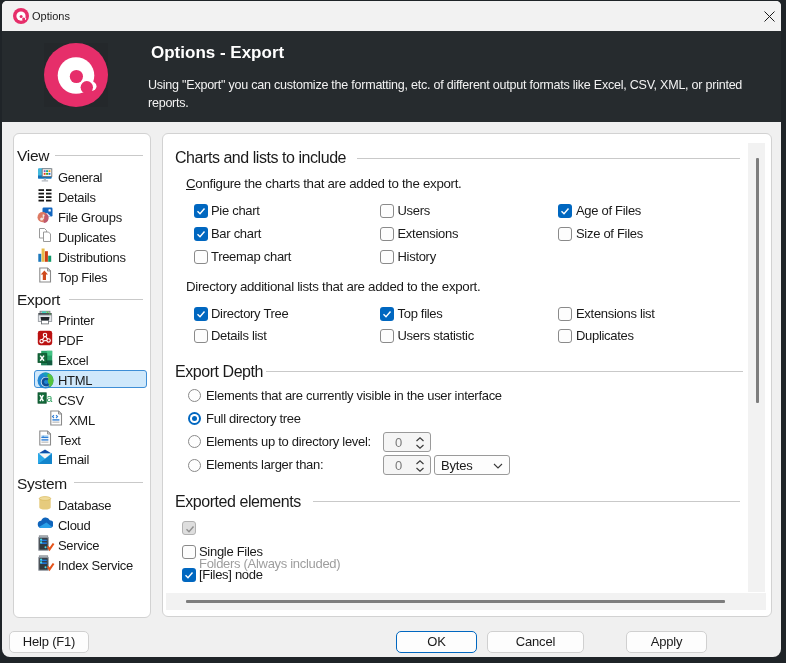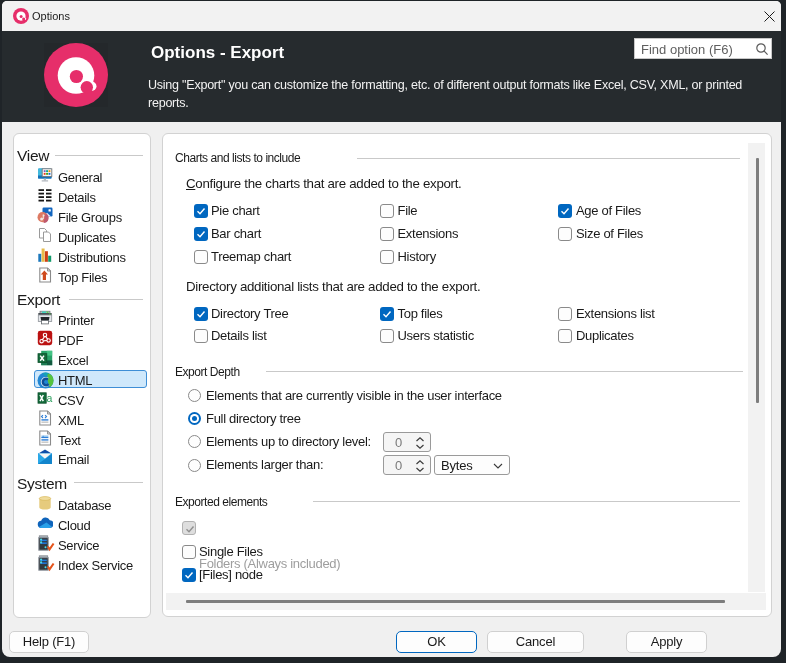--- a/index.html
+++ b/index.html
@@ -10,21 +10,21 @@
 #titlebar { position:absolute; left:0; top:0; width:779px; height:30px; background:#f2f2f2; }
 #titlebar .t { position:absolute; left:30px; top:9px; font-size:11px; color:#1b1b1b; }
 #header { position:absolute; left:0; top:30px; width:779px; height:91px; background:#262b2e; }
 .panel { position:absolute; background:#fff; border:1px solid #d2d2d2; border-radius:6px; }
 
 .sgh { position:absolute; font-size:15.5px; letter-spacing:-0.3px; color:#1a1a1a; line-height:16px; }
 .srow { position:absolute; font-size:13px; letter-spacing:-0.3px; color:#1a1a1a; line-height:20px; height:20px;padding-left:24px; }
 .srow svg, .srow .ic { position:absolute; left:24px; top:2px; }
 .srow .tx { position:absolute; left:45px; top:2.5px; white-space:nowrap; }
 
-.gh { position:absolute; font-size:12px; letter-spacing:-0.45px; color:#1a1a1a; line-height:16px; white-space:nowrap; }
+.gh { position:absolute; font-size:16px; letter-spacing:-0.45px; color:#1a1a1a; line-height:16px; white-space:nowrap; }
 .sub { position:absolute; font-size:13.3px; letter-spacing:-0.3px; color:#1a1a1a; line-height:14px; white-space:nowrap; }
 .lbl { position:absolute; font-size:13px; letter-spacing:-0.3px; color:#1a1a1a; line-height:14px; white-space:nowrap; }
 .cb { position:absolute; width:14px; height:14px; border-radius:3px; }
 .cb.on { background:#0067c0; }
 .cb.off { background:#fdfdfd; border:1px solid #8a8a8a; }
 .cb.dis { background:#dedede; border:1px solid #b2b2b2; }
 .cb svg { position:absolute; left:1px; top:1px; }
 .rd { position:absolute; width:13px; height:13px; border-radius:50%; }
 .rd.off { background:#fdfdfd; border:1px solid #8a8a8a; }
 .rd.on { background:#0067c0; }
@@ -55,27 +55,20 @@
     <div style="position:absolute;left:42px;top:12px;width:64px;height:64px;background:#24282b;"></div>
     <svg style="position:absolute;left:42px;top:12px" width="64" height="64" viewBox="0 0 64 64">
       <circle cx="32" cy="32" r="32" fill="#e62e6a"></circle>
       <circle cx="32" cy="32.5" r="18.3" fill="#fff"></circle>
       <circle cx="47.8" cy="43.2" r="4.7" fill="#fff"></circle>
       <circle cx="32.4" cy="33.5" r="6.6" fill="#e62e6a"></circle>
       <circle cx="42.8" cy="44.3" r="6.2" fill="#e62e6a"></circle>
     </svg>
     <div style="position:absolute;left:149px;top:12px;font-size:17px;font-weight:bold;color:#fff;line-height:20px;">Options - Export</div>
     <div style="position:absolute;left:146px;top:46px;font-size:12.55px;letter-spacing:-0.25px;color:#f2f2f2;line-height:17.5px;">Using "Export" you can customize the formatting, etc. of different output formats like Excel, CSV, XML, or printed<br>reports.</div>
-    <div style="position:absolute;left:632px;top:7px;width:138px;height:21px;background:#fff;border:1px solid #c8c8c8;">
-      <span style="position:absolute;left:6px;top:3px;font-size:13px;color:#5f5f5f;">Find option (F6)</span>
-      <svg style="position:absolute;right:2px;top:3px" width="14" height="14" viewBox="0 0 14 14">
-        <circle cx="6" cy="6" r="4.2" fill="none" stroke="#5a5a5a" stroke-width="1.2"></circle>
-        <path d="M9.2 9.2 L12.6 12.6" stroke="#5a5a5a" stroke-width="1.2"></path>
-      </svg>
-    </div>
   </div>
 </div>
 
 <div class="panel" style="left:13px; top:133px; width:138px; height:485px;"></div>
 <div class="sgh" style="left:17px; top:148px;">View</div>
 <div class="abs" style="left:55px; top:155px; width:88px; height:1px; background:#c9c9c9;"></div>
 <div class="sgh" style="left:17px; top:292px;">Export</div>
 <div class="abs" style="left:69px; top:299px; width:74px; height:1px; background:#c9c9c9;"></div>
 <div class="sgh" style="left:17px; top:475.5px;">System</div>
 <div class="abs" style="left:74px; top:482px; width:69px; height:1px; background:#c9c9c9;"></div>
@@ -198,21 +191,21 @@
   <span class="tx">HTML</span>
 </div>
 <div class="srow" style="left:13px; top:388px; width:138px;">
   <svg width="16" height="16" viewBox="0 0 16 16">
     <rect x="1" y="2.8" width="8.2" height="10.4" fill="#156c3c" stroke="#0c4f2a" stroke-width="0.8"></rect>
     <path d="M3 5 L6.3 11.2 M6.3 5 L3 11.2" stroke="#fff" stroke-width="1.5"></path>
     <text x="9.6" y="12.4" font-family="Liberation Sans, sans-serif" font-size="10.5" fill="#2ca05e">a,</text>
   </svg>
   <span class="tx">CSV</span>
 </div>
-<div class="srow" style="left:13px; top:408px; width:154px;">
+<div class="srow" style="left:24px; top:408px; width:154px;">
   <svg width="16" height="16" viewBox="0 0 16 16">
     <path d="M2.8 1 h7.7 l3 3 v11 h-10.7 z" fill="#fff" stroke="#8a8a8a" stroke-width="1.1"></path>
     <path d="M10.5 1 v3 h3 z" fill="#e8e8e8" stroke="#8a8a8a" stroke-width="0.9"></path>
     <path d="M6 5.2 L4.5 6.6 L6 8 M8 5.2 L9.5 6.6 L8 8" stroke="#2f7fd6" stroke-width="1.1" fill="none"></path>
     <rect x="4.4" y="9.2" width="7" height="1.4" fill="#2f7fd6"></rect>
     <rect x="4.4" y="11.6" width="7" height="1.1" fill="#b5b5b5"></rect>
   </svg>
   <span class="tx">XML</span>
 </div>
 <div class="srow" style="left:13px; top:428px; width:138px;">
@@ -289,21 +282,21 @@
 <div class="abs" style="left:357px; top:157.5px; width:383px; height:1px; background:#c9c9c9;"></div>
 <div class="sub" style="left:186px; top:177px;"><u>C</u>onfigure the charts that are added to the export.</div>
 
 <span class="cb on" style="left:193.5px; top:204px;">
     <svg width="12" height="12" viewBox="0 0 12 12">
       <path d="M2.5 6.2 L5 8.7 L9.5 3.5" stroke="#fff" stroke-width="1.4" fill="none"></path>
     </svg>
   </span>
 <span class="lbl" style="left:211px; top:204px;">Pie chart</span>
 <span class="cb off" style="left:379.5px; top:204px;"></span>
-<span class="lbl" style="left:397.5px; top:204px;">File</span>
+<span class="lbl" style="left:397.5px; top:204px;">Users</span>
 <span class="cb on" style="left:558px; top:204px;">
     <svg width="12" height="12" viewBox="0 0 12 12">
       <path d="M2.5 6.2 L5 8.7 L9.5 3.5" stroke="#fff" stroke-width="1.4" fill="none"></path>
     </svg>
   </span>
 <span class="lbl" style="left:576px; top:204px;">Age of Files</span>
 
 <span class="cb on" style="left:193.5px; top:227px;">
     <svg width="12" height="12" viewBox="0 0 12 12">
       <path d="M2.5 6.2 L5 8.7 L9.5 3.5" stroke="#fff" stroke-width="1.4" fill="none"></path>

